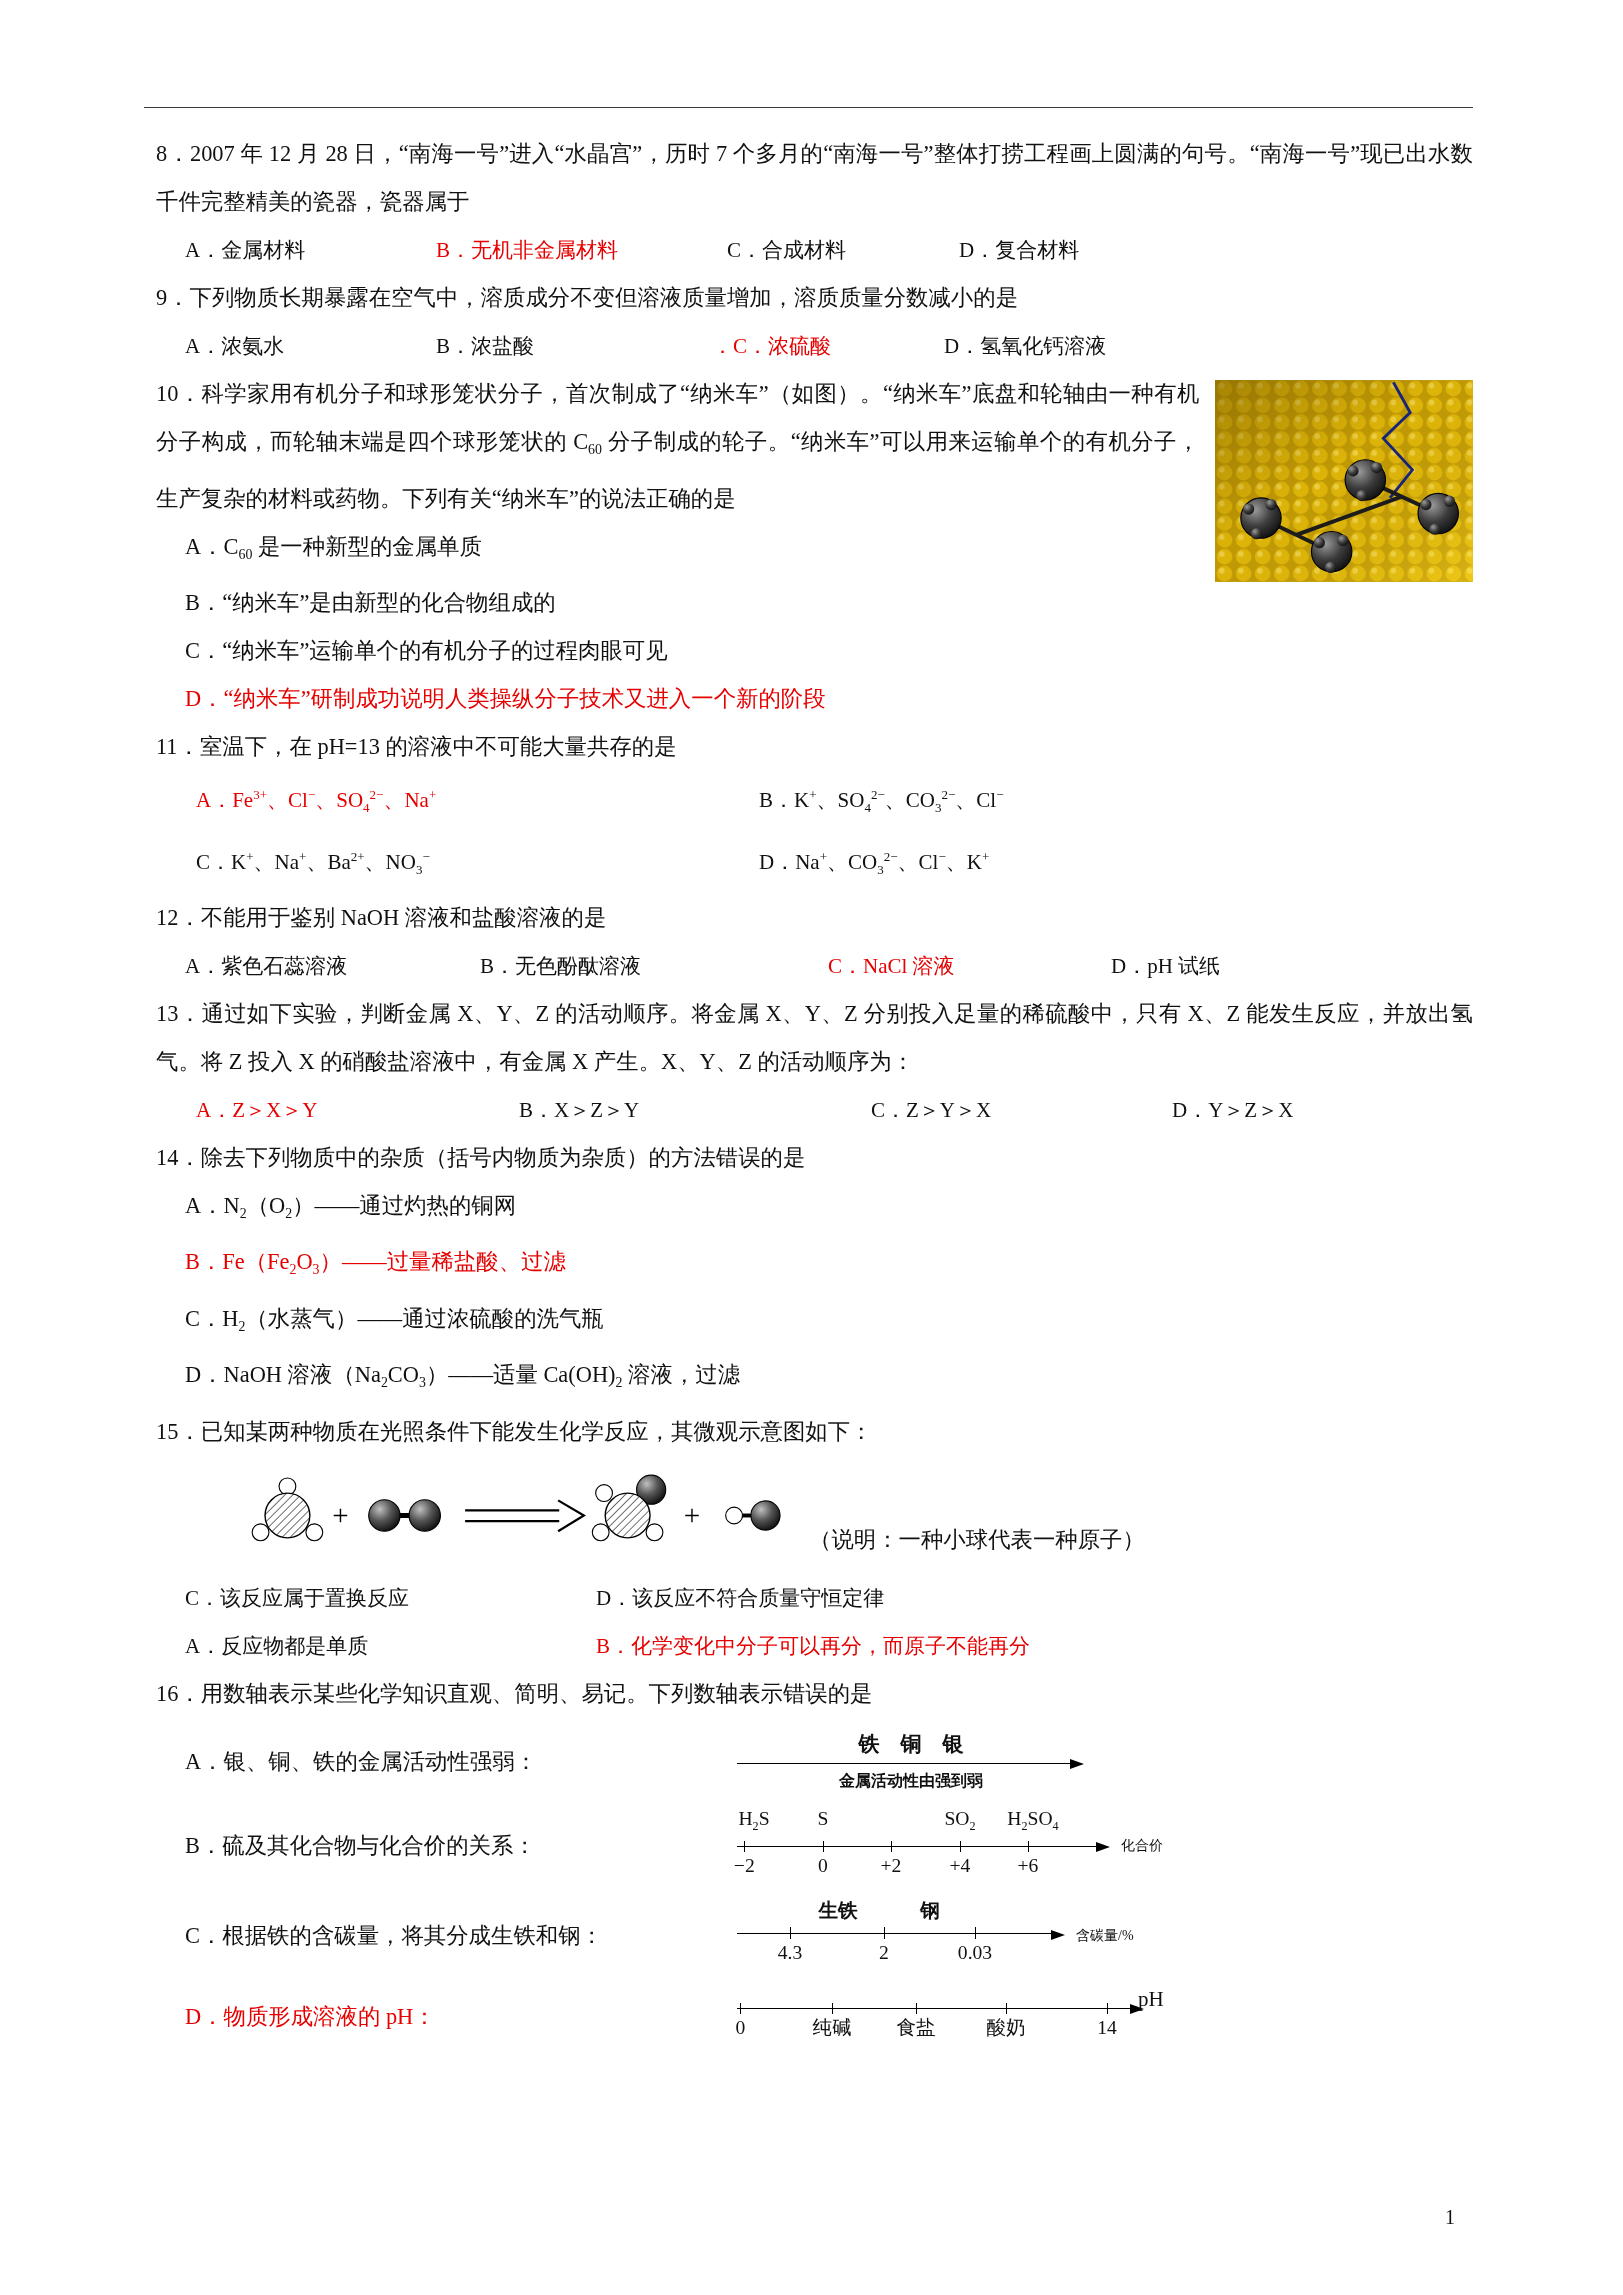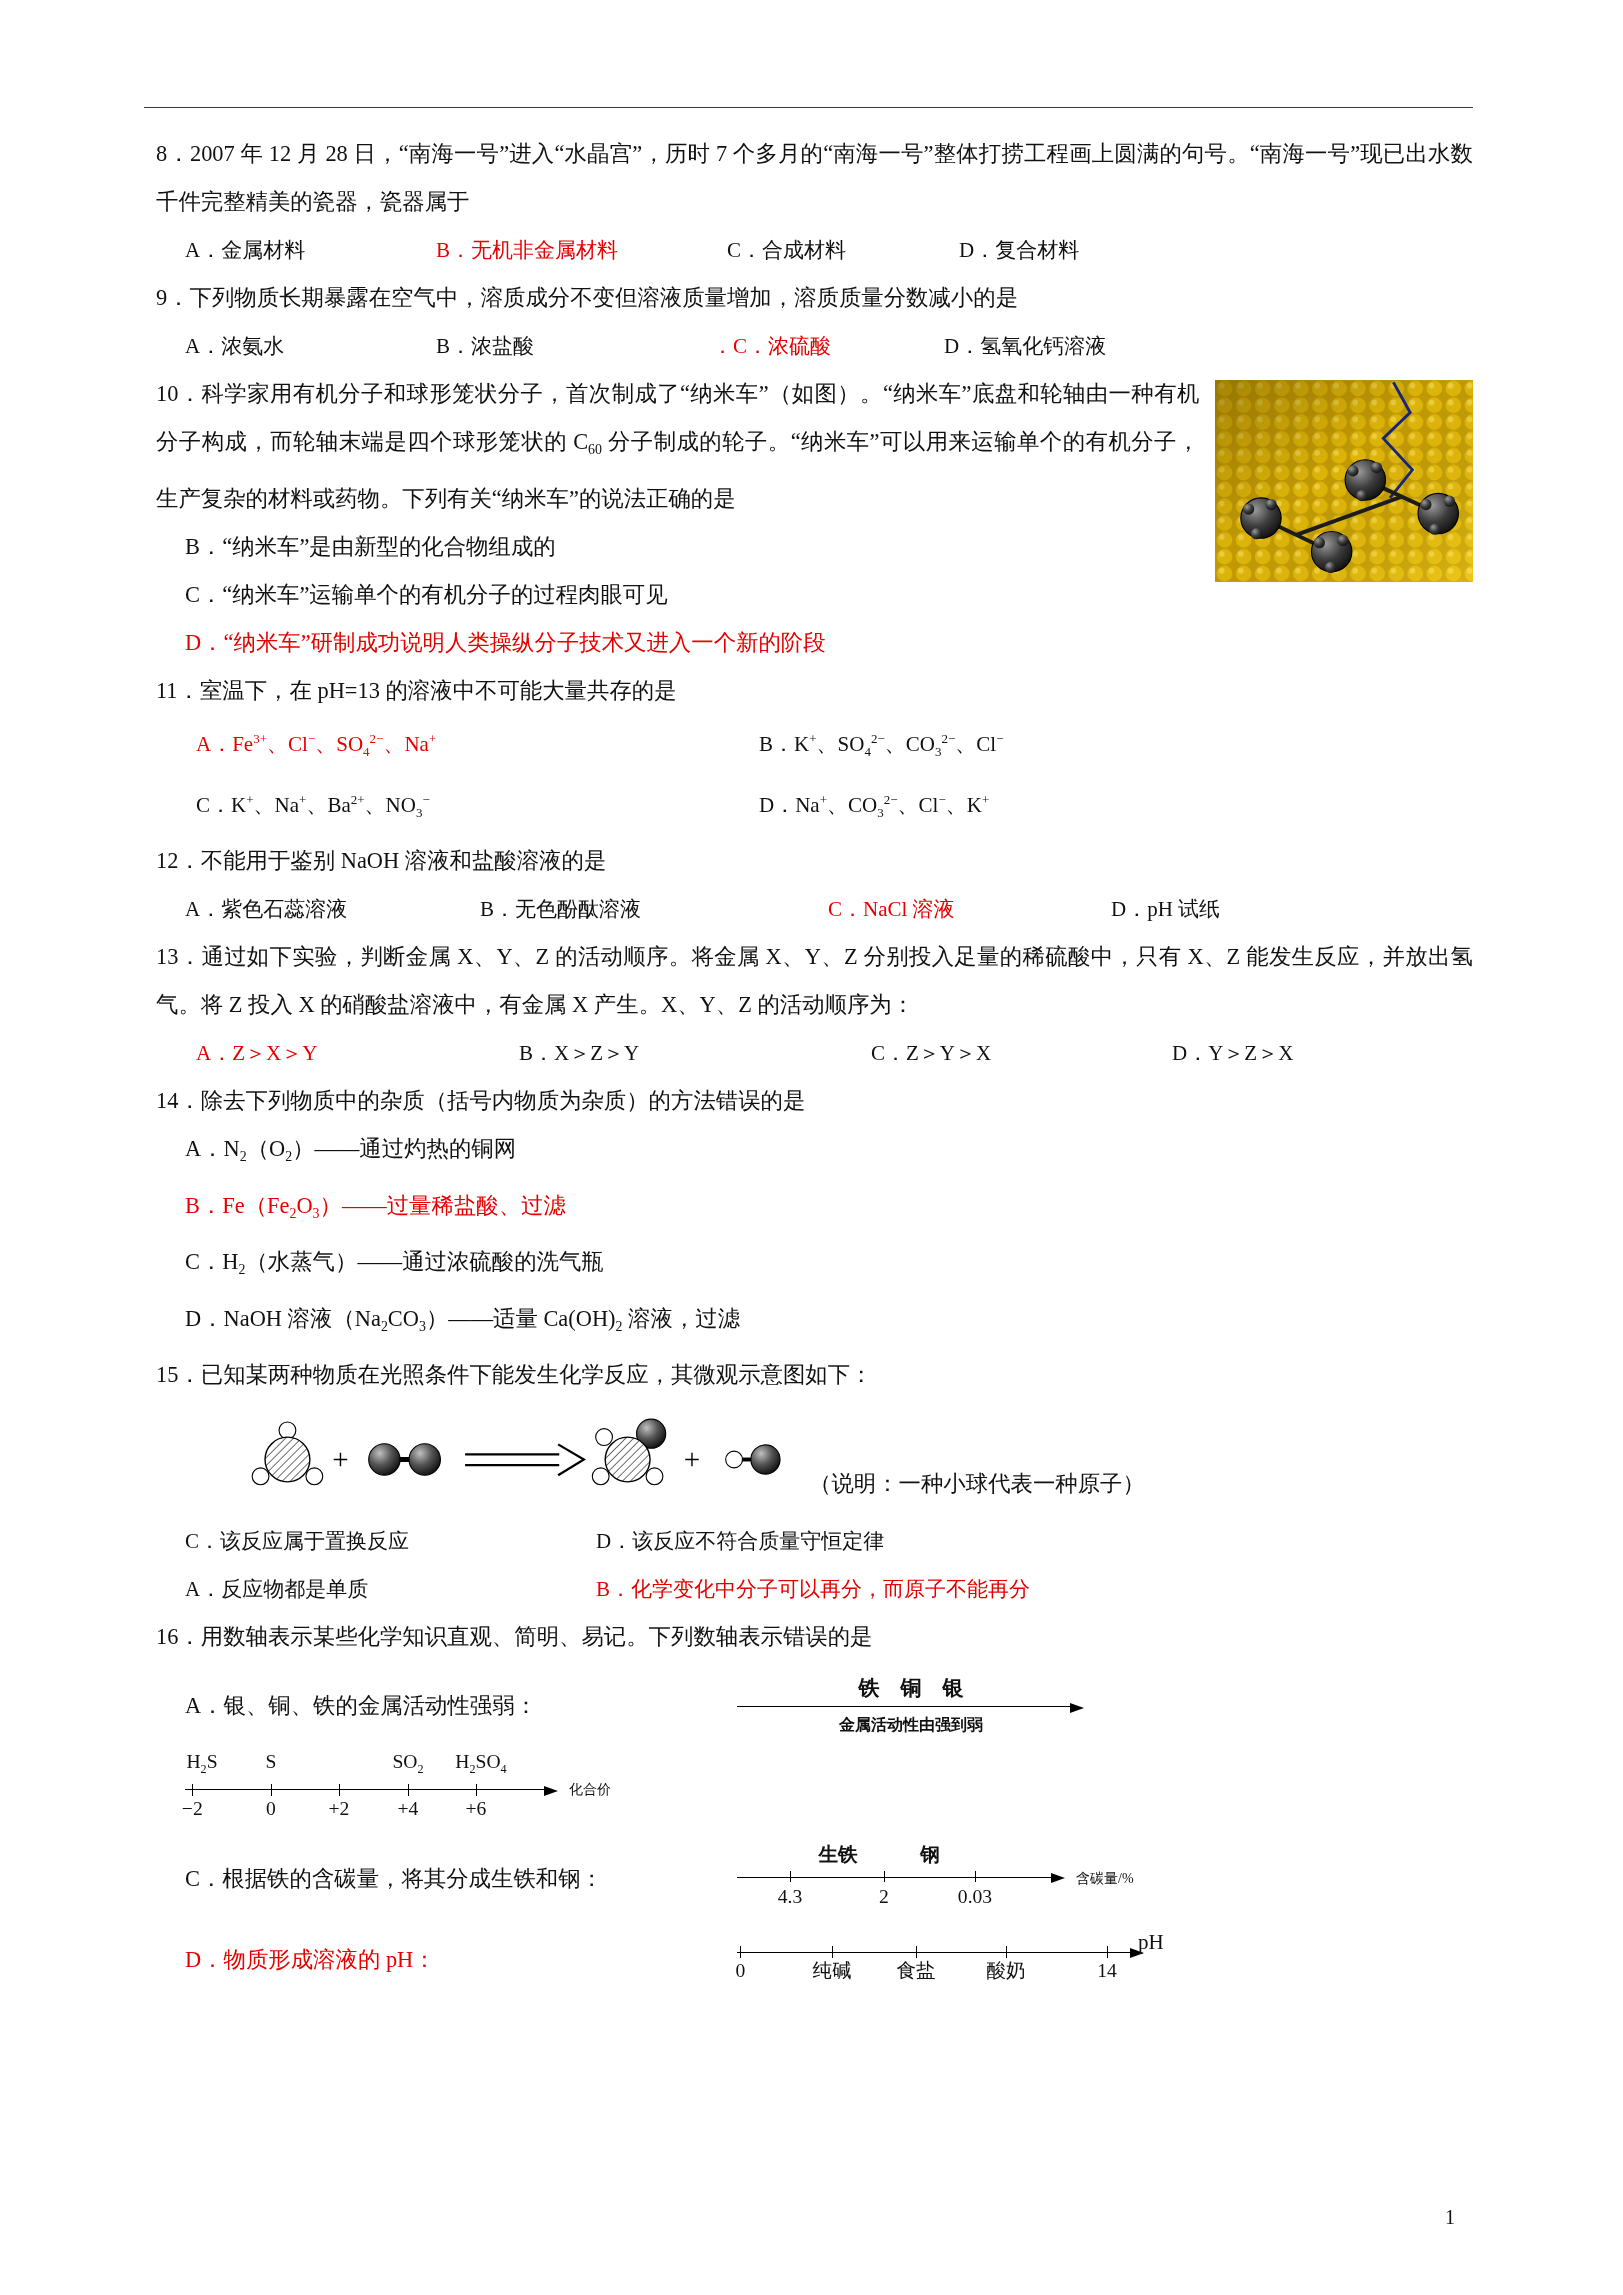--- a/index.html
+++ b/index.html
@@ -120,20 +120,21 @@
         </g>
         <g>
           <circle cx="398" cy="238" r="36" fill="url(#sph)" stroke="#000" stroke-width="2"></circle>
           <circle cx="376" cy="222" r="10" fill="url(#sph)"></circle>
             <circle cx="418" cy="216" r="10" fill="url(#sph)"></circle>
             <circle cx="392" cy="266" r="10" fill="url(#sph)"></circle>
         </g>
       </svg>
     </div>
     <p class="line">10．科学家用有机分子和球形笼状分子，首次制成了“纳米车”（如图）。“纳米车”底盘和轮轴由一种有机分子构成，而轮轴末端是四个球形笼状的 C<sub>60</sub> 分子制成的轮子。“纳米车”可以用来运输单个的有机分子，生产复杂的材料或药物。下列有关“纳米车”的说法正确的是</p>
+    <p class="line tight ind">A．C<sub>60</sub> 是一种新型的金属单质</p>
     <p class="line tight ind">B．“纳米车”是由新型的化合物组成的</p>
     <p class="line tight ind">C．“纳米车”运输单个的有机分子的过程肉眼可见</p>
     <p class="line tight ind red">D．“纳米车”研制成功说明人类操纵分子技术又进入一个新的阶段</p>
   </div>
 
   <div>
     <p class="line">11．室温下，在 pH=13 的溶液中不可能大量共存的是</p>
     <div class="opts-row ind2">
       <span class="opt red" style="width:523px">A．Fe<sup>3+</sup>、Cl<sup>−</sup>、SO<sub>4</sub><sup>2−</sup>、Na<sup>+</sup></span>
       <span class="opt">B．K<sup>+</sup>、SO<sub>4</sub><sup>2−</sup>、CO<sub>3</sub><sup>2−</sup>、Cl<sup>−</sup></span>
@@ -230,20 +231,21 @@
     <div class="q16row">
       <span class="qlabel">A．银、铜、铁的金属活动性强弱：</span>
       <div class="diagA">
         <div class="diagA-top">铁　铜　银</div>
         <div class="diagA-line"></div>
         <div class="diagA-cap">金属活动性由强到弱</div>
       </div>
     </div>
 
     <div class="q16row">
+      <span class="qlabel">B．硫及其化合物与化合价的关系：</span>
       <div class="numline diagB">
         <span class="nl-top" style="left:17px;top:0">H<sub>2</sub>S</span>
         <span class="nl-top" style="left:86px;top:0">S</span>
         <span class="nl-top" style="left:223px;top:0">SO<sub>2</sub></span>
         <span class="nl-top" style="left:296px;top:0">H<sub>2</sub>SO<sub>4</sub></span>
         <div class="hline" style="top:39px"></div>
         <i class="tick" style="left:7.3px;top:34px"></i>
         <i class="tick" style="left:86px;top:34px"></i>
         <i class="tick" style="left:154px;top:34px"></i>
         <i class="tick" style="left:223px;top:34px"></i>

